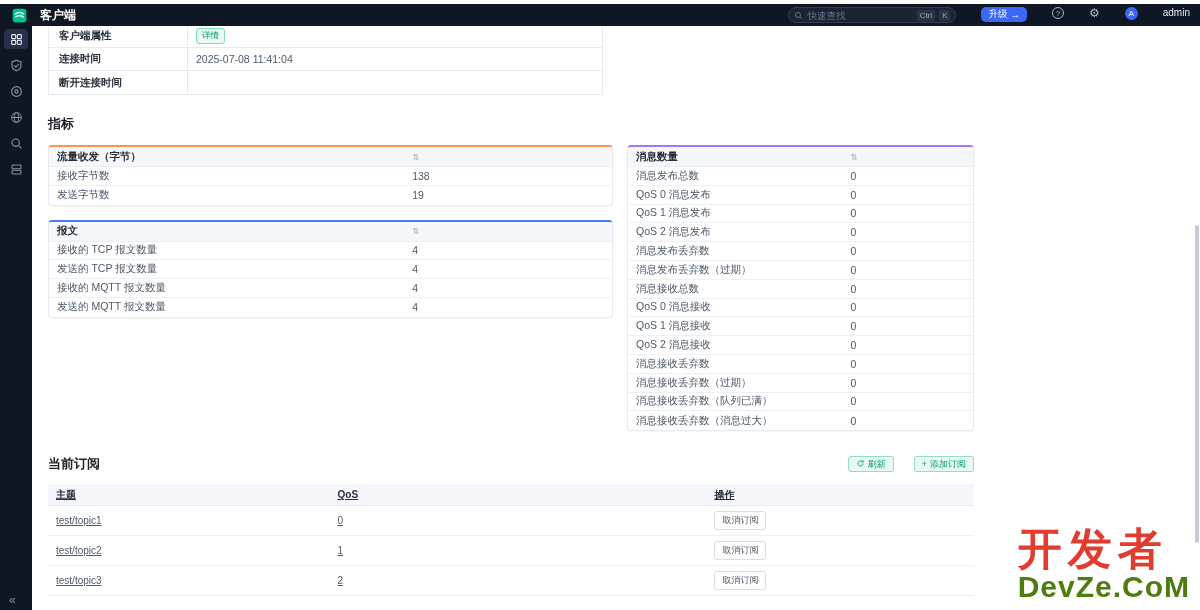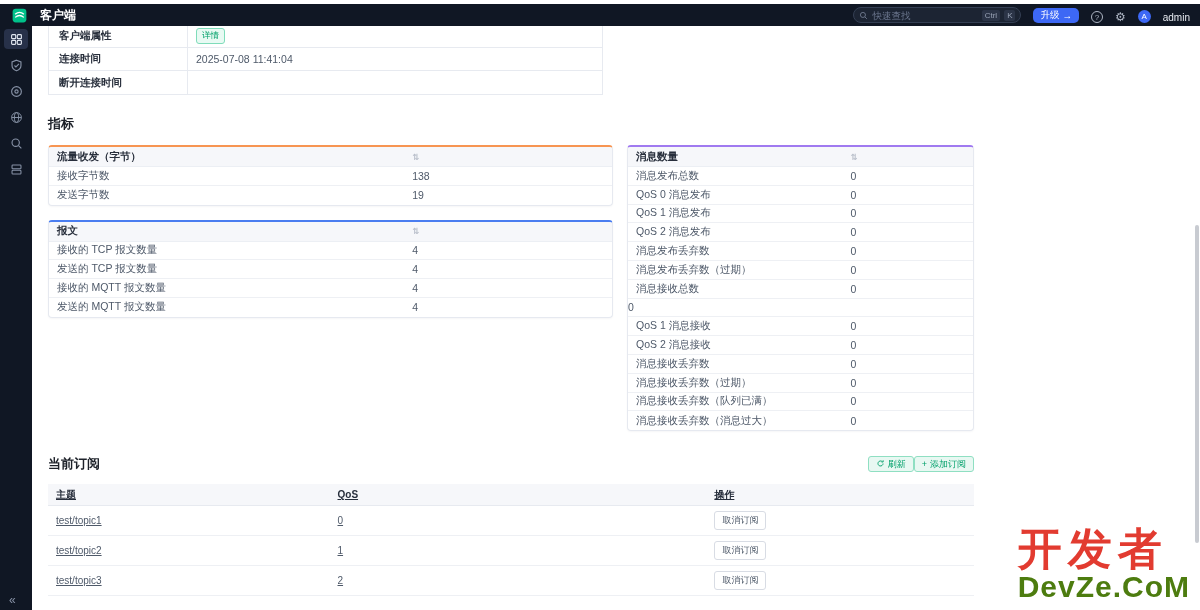--- a/index.html
+++ b/index.html
@@ -4,21 +4,21 @@
 <style>
   * { margin:0; padding:0; box-sizing:border-box; }
   html,body { width:1200px; height:610px; overflow:hidden; background:#fff;
     font-family:"Liberation Sans","DejaVu Sans",sans-serif; }
 
   
   .topbar { position:absolute; top:4px; left:0; width:1200px; height:22px; background:#101724;
     display:flex; align-items:center; padding:0 10px; z-index:20; }
   .logo { display:flex; align-items:center; margin-left:2px; cursor:pointer; }
   .page-title { color:#fff; font-size:12px; font-weight:700; margin-left:13px; }
-  .topbar-right { margin-left:auto; display:flex; align-items:flex-end; gap:12px; }
+  .topbar-right { margin-left:auto; display:flex; align-items:flex-start; gap:25px; }
   .searchbox { width:168px; height:16px; background:#1c2433; border:1px solid #343f53; border-radius:8px;
     display:flex; align-items:center; padding:0 5px; gap:4px; cursor:text; }
   .searchbox input { flex:1; background:transparent; border:none; outline:none; color:#aab3c4; font-size:9.5px; min-width:0; }
   .searchbox input::placeholder { color:#6d7890; }
   .kbd { background:#2b3447; color:#98a2b5; font-size:8px; border-radius:2px; padding:1px 3px; line-height:9px; }
   .upgrade { height:15px; background:#3d68f5; color:#fff; font-size:9.5px; border:none; border-radius:5px;
     padding:0 7px; display:flex; align-items:center; gap:3px; cursor:pointer; }
   .help-circle { width:12px; height:12px; border:1px solid #aeb6c4; border-radius:50%; color:#aeb6c4;
     font-size:8px; display:flex; align-items:center; justify-content:center; cursor:pointer; }
   .gear { color:#aeb6c4; font-size:12px; line-height:12px; cursor:pointer; }
@@ -63,21 +63,21 @@
   .card-header .t { width:64.5%; padding-left:8px; }
   .caret { color:#b9bfca; font-size:8.5px; cursor:pointer; }
   .metric-row { display:flex; align-items:center; height:18.8px; border-bottom:1px solid #eef0f4;
     font-size:10.5px; color:#4e5969; }
   .metric-row:last-child { border-bottom:none; }
   .m-label { width:64.5%; padding-left:8px; }
   .m-value { flex:1; }
 
   
   .subs-bar { display:flex; align-items:center; margin-top:24px; }
-  .subs-actions { margin-left:auto; display:flex; gap:0; }
+  .subs-actions { margin-left:auto; display:flex; gap:20px; }
   .btn-teal { height:16px; display:flex; align-items:center; gap:3px; background:#e8f8f2;
     border:1px solid #8fdfc2; color:#00a06a; font-size:9px; border-radius:3px; padding:0 7px; cursor:pointer; }
   .sub-table { margin-top:11px; width:100%; }
   .sub-head { display:grid; grid-template-columns:30.4% 40.7% 28.9%; height:22px; background:#f6f7fa;
     align-items:center; font-size:10px; font-weight:700; color:#272e3b; border-bottom:1px solid #e7eaf0; }
   .sub-row { display:grid; grid-template-columns:30.4% 40.7% 28.9%; height:30px; align-items:center;
     font-size:10px; color:#4e5969; border-bottom:1px solid #eef0f4; }
   .cell { padding-left:8px;text-decoration:underline; }
   .btn-plain { background:#fff; border:1px solid #d8dce4; color:#4e5969; font-size:9px;
     padding:2px 7px; border-radius:3px; cursor:pointer; }
@@ -261,20 +261,21 @@
             </div>
             <div class="metric-row">
               <span class="m-label">消息发布丢弃数（过期）</span>
               <span class="m-value">0</span>
             </div>
             <div class="metric-row">
               <span class="m-label">消息接收总数</span>
               <span class="m-value">0</span>
             </div>
             <div class="metric-row">
+              <span class="m-label">QoS 0 消息接收</span>
               <span class="m-value">0</span>
             </div>
             <div class="metric-row">
               <span class="m-label">QoS 1 消息接收</span>
               <span class="m-value">0</span>
             </div>
             <div class="metric-row">
               <span class="m-label">QoS 2 消息接收</span>
               <span class="m-value">0</span>
             </div>

